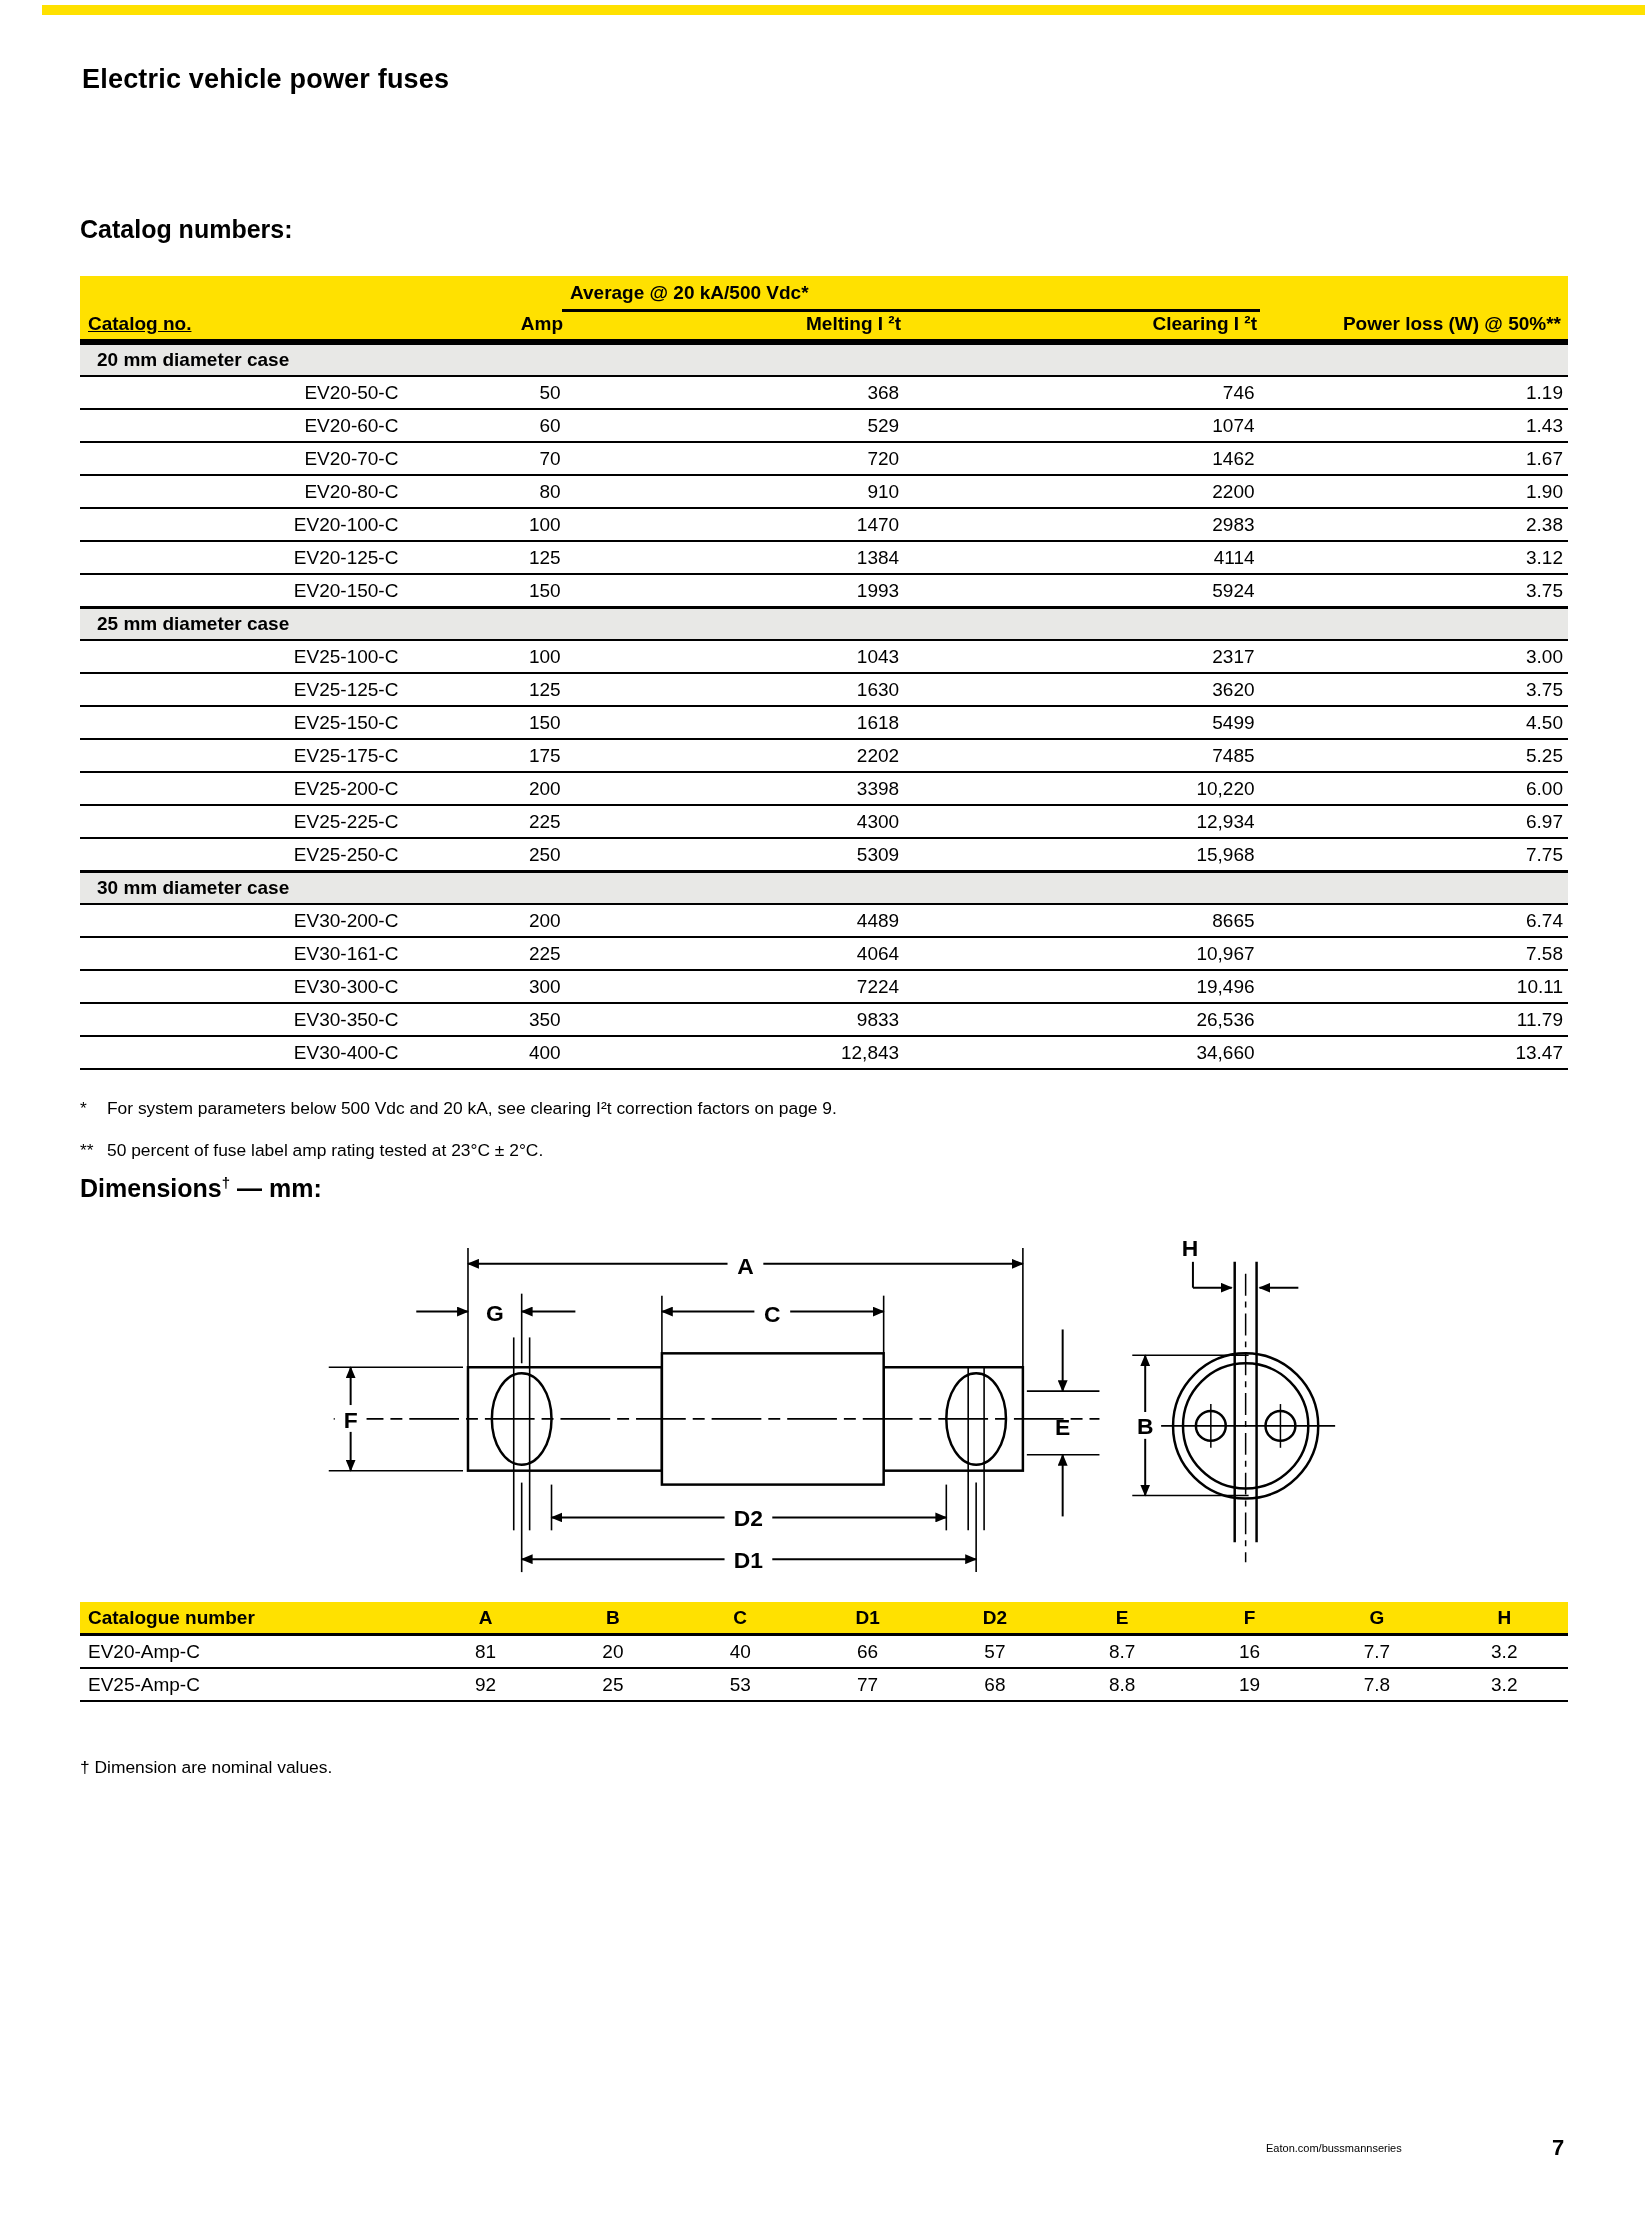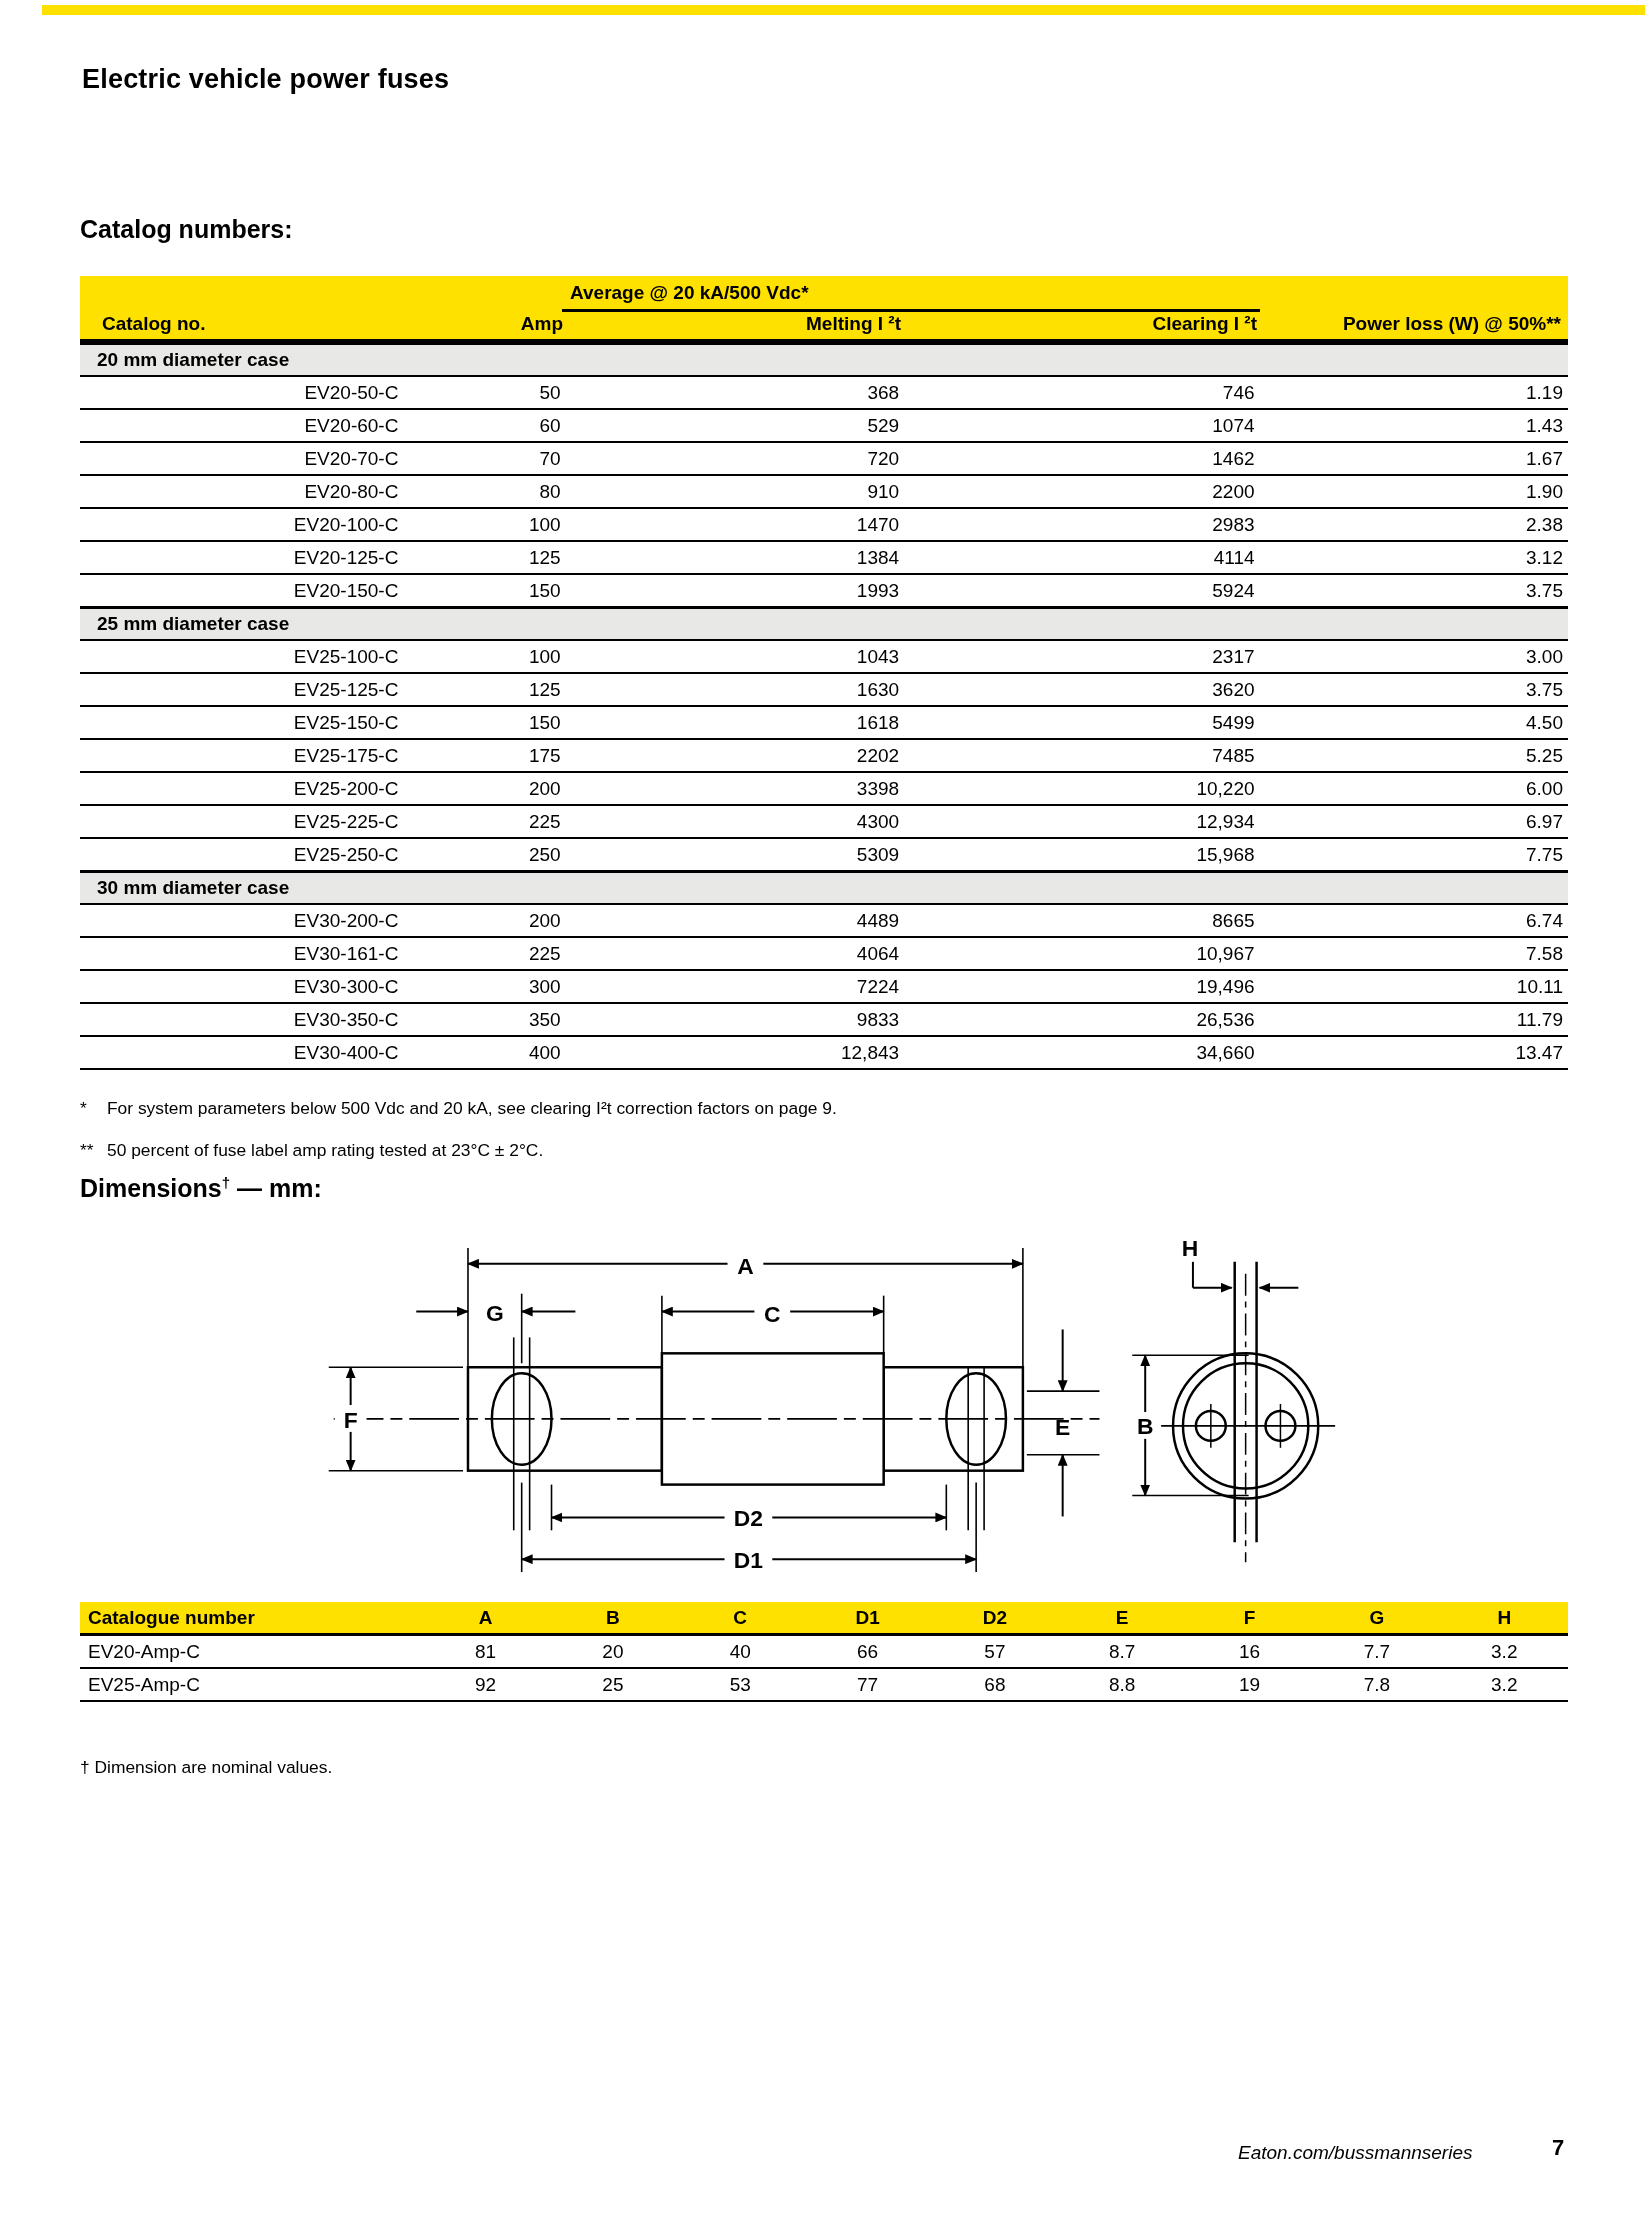--- a/index.html
+++ b/index.html
@@ -11,21 +11,21 @@
   .h2.catalog{top:215px;}
   .h2.dims{top:1174px;}
   .h2 sup{font-size:15px;}
 
   
   .cat-wrap{position:absolute;left:80px;top:276px;width:1488px;}
   .cat-band{position:relative;height:63px;background:#FFE100;border-bottom:3px solid #000;}
   .cat-band .avg{position:absolute;left:490px;top:6px;font-size:19px;font-weight:bold;}
   .cat-band .avg-rule{position:absolute;left:482px;top:33px;width:698px;height:3px;background:#000;}
   .cat-band .col{position:absolute;bottom:4px;font-size:19px;font-weight:bold;white-space:nowrap;}
-  .cat-band .c1{left:22px;}
+  .cat-band .c1{left:8px;text-decoration:underline;}
   .cat-band .c2{right:1005px;}
   .cat-band .c3{right:667px;}
   .cat-band .c4{right:311px;}
   .cat-band .c5{right:7px;}
 
   table.grid{border-collapse:collapse;width:1488px;table-layout:fixed;}
   table.grid td,table.grid th{font-size:19px;overflow:hidden;white-space:nowrap;}
   tr.data-row td{height:31px;border-bottom:2px solid #000;background:#fff;vertical-align:middle;padding:0;}
   tr.data-row td:first-child{text-align:right;padding-left:8px;}
   tr.data-row td.num{text-align:right;padding-right:2px;}
@@ -45,21 +45,21 @@
 
   
   .dim-wrap{position:absolute;left:80px;top:1602px;width:1488px;}
   table.grid thead th{height:31px;background:#FFE100;font-weight:bold;border-bottom:3px solid #000;
                       text-align:center;vertical-align:middle;padding:0;}
   table.grid thead th:first-child{text-align:left;padding-left:8px;}
   .dim-wrap tr.data-row td{text-align:center;}
   .dim-wrap tr.data-row td:first-child{text-align:left;}
 
   
-  .footer-url{position:absolute;left:1238px;top:2142px;font-size:19px;font-style:italic;}
+  .footer-url{position:absolute;left:1266px;top:2142px;font-size:11px;}
   .footer-page{position:absolute;left:1552px;top:2135px;font-size:22px;font-weight:bold;}
 </style>
 </head>
 <body>
 
 <div class="page">
 
   <div class="topbar"></div>
 
   <div class="doc-title">Electric vehicle power fuses</div>

